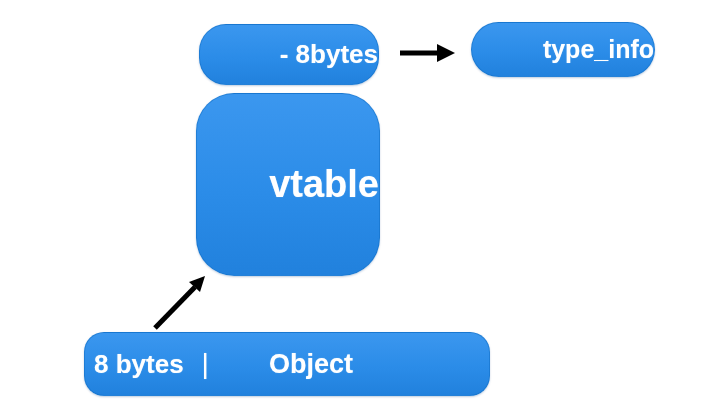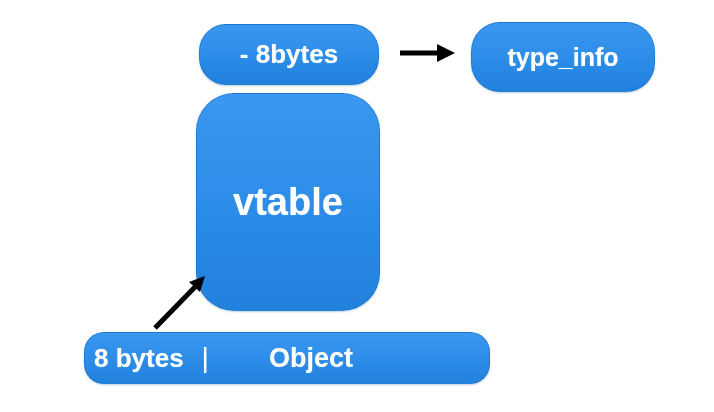--- a/index.html
+++ b/index.html
@@ -12,50 +12,50 @@
     width: 714px;
     height: 412px;
     background: #ffffff;
     overflow: hidden;
     font-family: "Liberation Sans", sans-serif;
   }
   .node {
     position: absolute;
     display: flex;
     align-items: center;
-    justify-content: center;
+    justify-content: flex-end;
     background: linear-gradient(180deg, #3b97ef 0%, #2b8ce8 55%, #2181dd 100%);
     border: 1px solid rgba(18, 112, 196, 0.55);
     box-shadow: 0 1px 2px rgba(0, 60, 130, 0.25);
     color: #ffffff;
     font-weight: bold;
     box-sizing: border-box;
     text-shadow: 0 0 1px rgba(255,255,255,0.5);
   }
   .node-offset {
     left: 199px; top: 24px;
     width: 180px; height: 61px;
     border-radius: 27px;
     font-size: 26px;
   }
   .node-typeinfo {
     left: 471px; top: 22px;
-    width: 184px; height: 70px;
+    width: 184px; height: 55px;
     border-radius: 29px;
     font-size: 25px;
   }
   .node-vtable {
     left: 196px; top: 93px;
-    width: 184px; height: 218px;
+    width: 184px; height: 183px;
     border-radius: 38px;
     font-size: 38px;
   }
   .node-object {
     left: 84px; top: 332px;
-    width: 406px; height: 52px;
+    width: 406px; height: 64px;
     border-radius: 20px;
     font-size: 26px;
     justify-content: flex-start;
   }
   .node-object .size-label { margin-left: 9px; }
   .node-object .separator  { margin-left: 18px; font-weight: normal; font-size: 28px; }
   .node-object .name-label { margin-left: 60px; font-size: 27px; }
   .arrow-layer {
     position: absolute;
     left: 0; top: 0;

